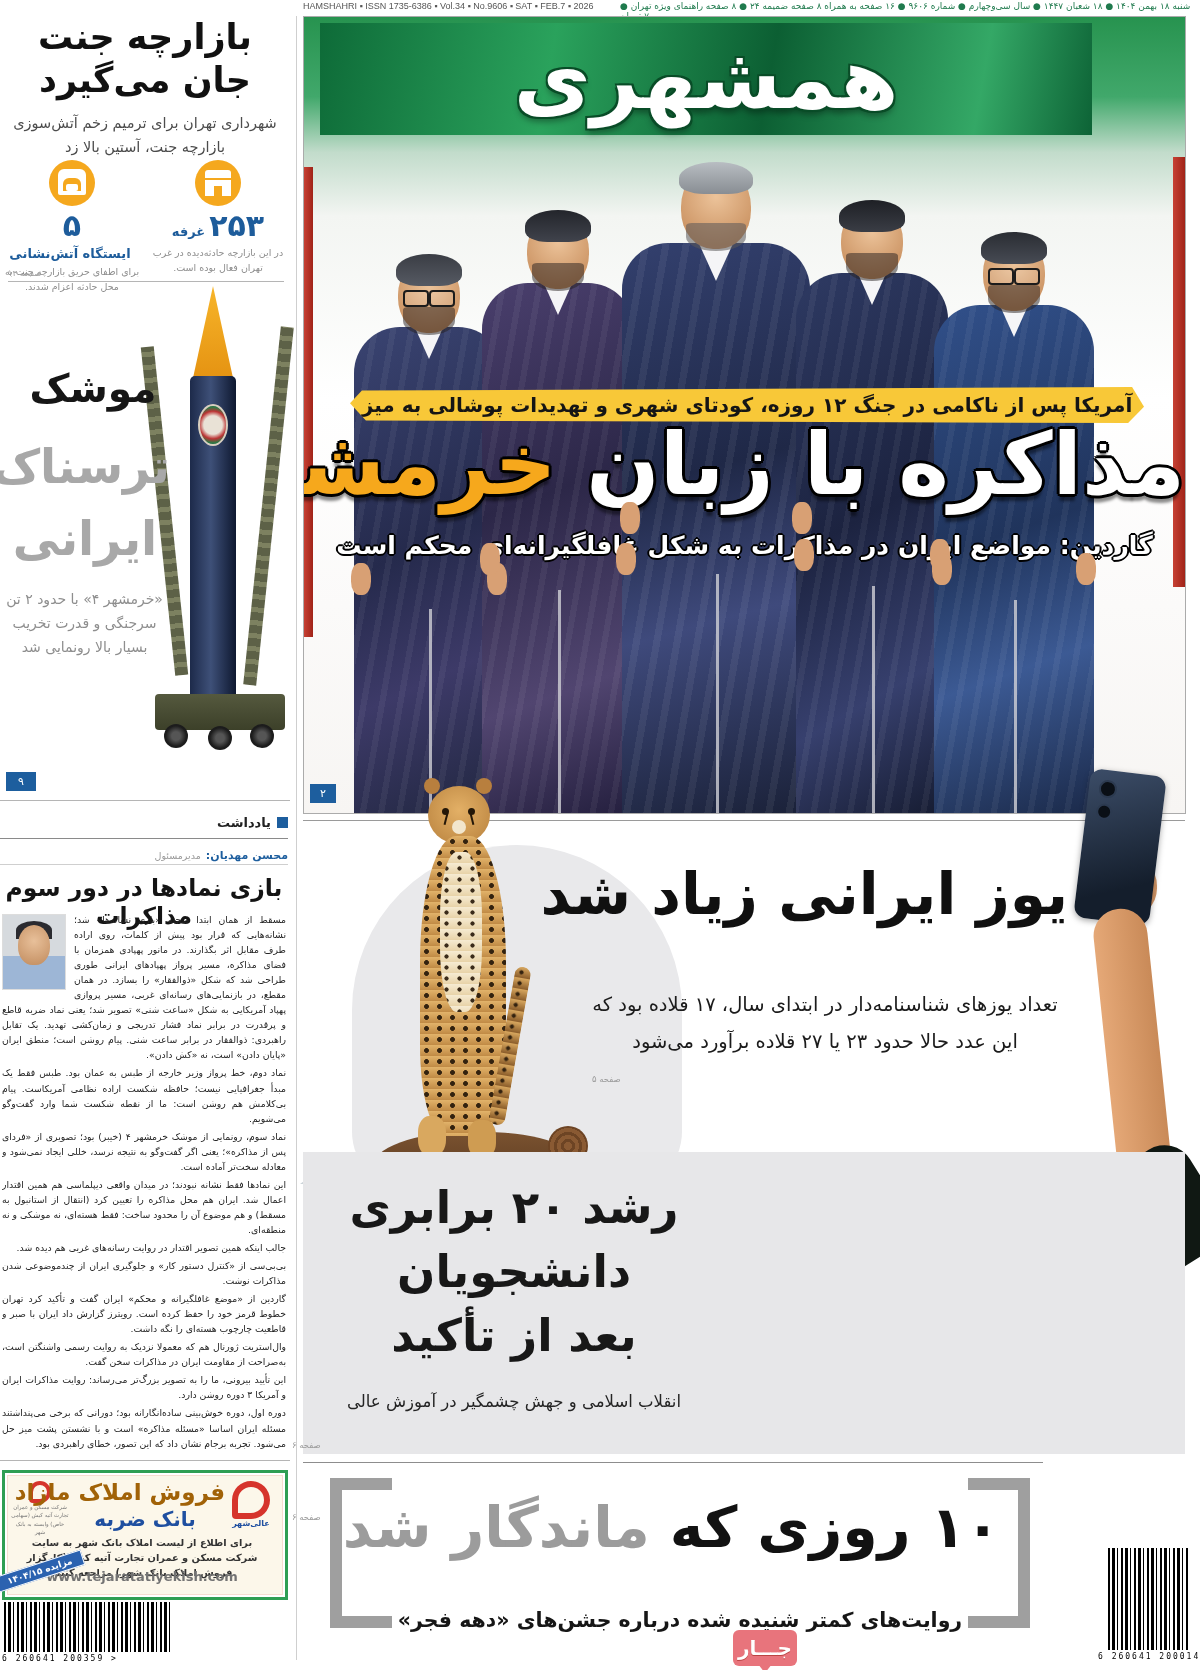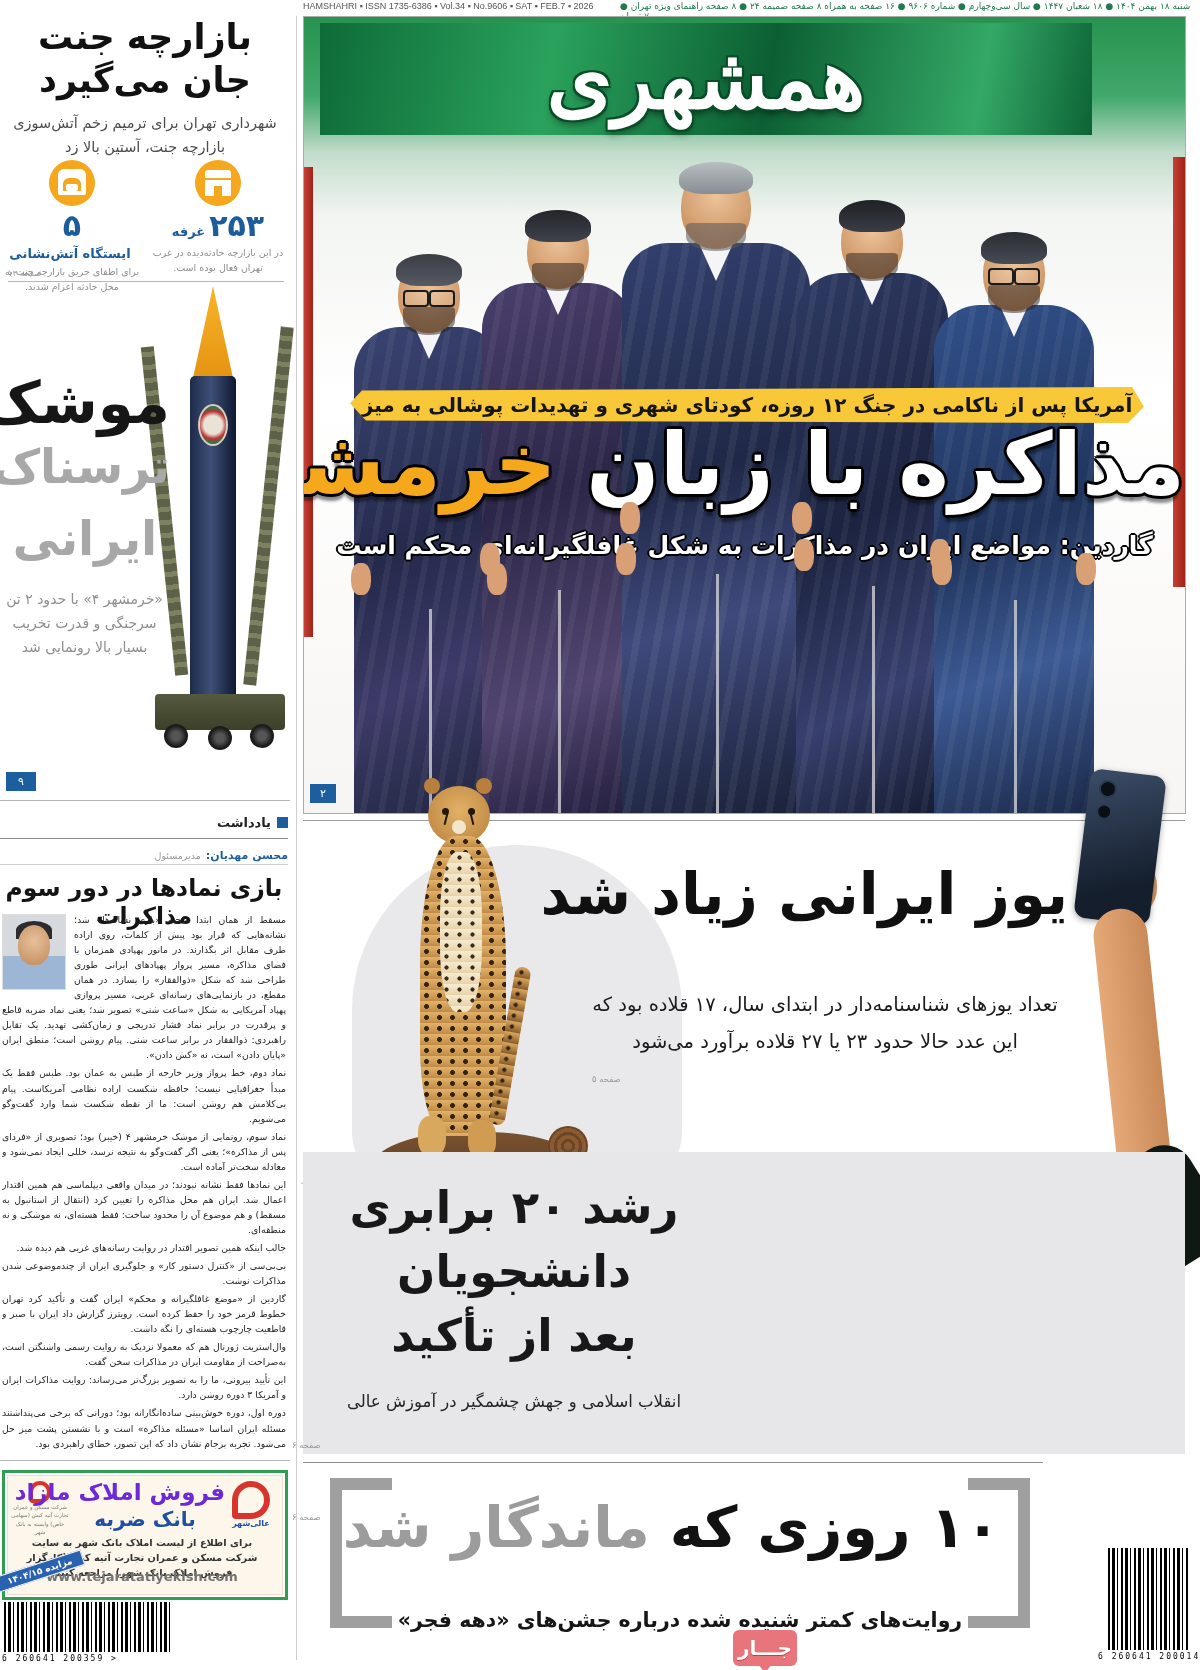--- a/index.html
+++ b/index.html
@@ -15,21 +15,21 @@
   .jh{font-size:35px;font-weight:bold;color:#111;text-align:center;line-height:1.22;}
   .jl{font-size:14.5px;color:#4c4c4c;text-align:center;line-height:1.65;}
   .stat{width:140px;text-align:center;}
   .stat .circ{width:46px;height:46px;border-radius:50%;background:#f5a81e;margin:0 auto;position:relative;}
   .stat .num{font-size:30px;font-weight:bold;color:#1d5c9b;display:inline-block;}
   .stat .lbl{font-size:13px;font-weight:bold;color:#1d5c9b;display:inline-block;margin-right:4px;}
   .stat .dsc{font-size:9.5px;color:#8d8d8d;line-height:1.6;margin-top:2px;}
   .ic-w{position:absolute;background:#fff;}
   .pgref{font-size:8.5px;color:#9a9a9a;}
   .pgbox{background:#1d5e9e;color:#fff;font-size:11px;text-align:center;line-height:19px;}
-  .mt1{font-size:58px;font-weight:bold;color:#161616;text-align:center;line-height:1.5;}
+  .mt1{font-size:39px;font-weight:bold;color:#161616;text-align:center;line-height:1.5;padding-left:8px;}
   .mt2{font-size:47px;font-weight:bold;color:#a8a8a8;text-align:center;line-height:1.5;}
   .mlede{font-size:14px;color:#8e8e8e;text-align:center;line-height:1.7;}
   
   .nose{width:40px;height:92px;background:linear-gradient(#f7b52a,#e59312);clip-path:polygon(50% 0,100% 100%,0 100%);}
   .mbody{width:46px;background:linear-gradient(90deg,#1d2a4a,#3e5078 45%,#0e1830);border-radius:5px 5px 3px 3px;}
   .memblem{width:26px;height:38px;border-radius:50%;background:radial-gradient(circle at 50% 50%,#e9e2d6 40%,#b33 60%,#2a7a45 78%,#133);border:2px solid #d8cfc0;}
   .mast{background:repeating-linear-gradient(0deg,#5d6147 0 8px,#7d8160 8px 13px);width:13px;}
   .mtruck{background:linear-gradient(#55593e,#3c4029);border-radius:4px;}
   .wheel{width:24px;height:24px;border-radius:50%;background:radial-gradient(circle,#555 25%,#1c1c1c 60%);}
   
@@ -41,21 +41,21 @@
   .notebody{font-size:9.3px;line-height:1.62;text-align:justify;color:#242424;overflow:hidden;}
   .notebody p{margin:0 0 3px 0;}
   .aphoto{width:62px;height:74px;float:left;margin:2px 8px 4px 0;background:linear-gradient(#d6dade 55%,#9db6d6 55%);position:relative;border:1px solid #ddd;}
   .aface{position:absolute;top:10px;left:15px;width:32px;height:40px;border-radius:50% 50% 45% 45%;background:radial-gradient(circle at 50% 40%,#e8c09a,#c08a5c);}
   .ahair{position:absolute;top:6px;left:13px;width:36px;height:18px;border-radius:50% 50% 0 0;background:#2b2b30;}
   
   .mainimg{background:
      linear-gradient(180deg,#27934f 0,#41a86b 10%,#c2dccb 17%,#f3f5f2 25%,#ffffff 48%,#f7f5f3 100%);
      border:1px solid #ababab;overflow:hidden;}
   .mastband{background:linear-gradient(100deg,#0e6b38 0%,#2aa25c 30%,#0c5f33 58%,#34a866 85%,#0d6336 100%);
-     display:flex;align-items:center;justify-content:center;font-family:Liberation Serif, serif;}
+     display:flex;align-items:center;justify-content:center;}
   .mastband .logo{font-size:84px;font-weight:bold;color:#fff;
      text-shadow:0 0 2px #0a4d28,2px 2px 0 #0a4d28,-2px 2px 0 #0a4d28,2px -2px 0 #0a4d28,-2px -2px 0 #0a4d28,0 5px 6px rgba(0,0,0,.35);}
   .redstrip{background:linear-gradient(90deg,#c74134,#a02318);}
   .man{position:absolute;bottom:0;}
   .head{position:absolute;top:0;left:50%;transform:translateX(-50%);width:62px;height:76px;
         border-radius:50% 50% 46% 46%;background:radial-gradient(circle at 50% 38%,#ecc39a,#c9905f 78%);z-index:2;}
   .hair{position:absolute;top:-3px;left:-2px;right:-2px;height:32px;border-radius:50% 50% 34% 34%;}
   .beard{position:absolute;bottom:-2px;left:5px;right:5px;height:28px;border-radius:10% 10% 50% 50%;background:rgba(38,32,32,.5);}
   .glasses{position:absolute;top:33px;left:5px;right:5px;height:14px;display:flex;justify-content:space-between;}
   .glasses i{display:block;width:22px;height:13px;border:2px solid #1c1c1c;border-radius:4px;background:rgba(255,255,255,.12);}
@@ -81,21 +81,21 @@
   .band{background:#e7e7e9;}
   .sth{font-size:45px;font-weight:bold;color:#181818;text-align:center;line-height:1.42;}
   .stl{font-size:16.5px;color:#242424;text-align:center;}
   .bracket{width:50px;height:126px;border:12px solid #9f9f9f;}
   .bl{border-right:none;} .br{border-left:none;}
   .h10{font-size:57px;font-weight:bold;text-align:center;white-space:nowrap;}
   .h10 .k{color:#121212;} .h10 .g{color:#9c9c9c;}
   .sub10{font-size:20.5px;color:#161616;text-align:center;font-weight:bold;}
   
   .ad{border:3px solid #2f9e53;background:#fcf7ea;box-shadow:inset 0 0 0 2px #fff,inset 0 0 0 3px #d6342c22;}
-  .adtitle{font-size:23px;font-weight:bold;color:#6d28d9;text-align:center;white-space:nowrap;}
+  .adtitle{font-size:23px;font-weight:bold;color:#a16207;text-align:center;white-space:nowrap;}
   .adbank{font-size:20px;font-weight:bold;color:#1f4fa0;text-align:center;}
   .adbody{font-size:9.8px;font-weight:bold;color:#333;text-align:center;line-height:1.55;}
   .adurl{font-size:13px;font-weight:bold;color:#737373;text-align:center;direction:ltr;}
   .ribbon{background:#2b62b0;color:#fff;font-size:9px;font-weight:bold;padding:2px 10px;border:1px solid #fff;
           transform:rotate(-18deg);white-space:nowrap;}
   .sl-mini{font-size:5.5px;color:#777;line-height:1.5;text-align:center;}
   .shahr-r{width:26px;height:26px;border:6px solid #d6342c;border-radius:50% 50% 50% 4px;}
   .bankshahr{font-size:8px;font-weight:bold;color:#1f4fa0;text-align:center;}
   
   .bars-h{background:repeating-linear-gradient(90deg,#000 0 2px,#fff 2px 4px,#000 4px 7px,#fff 7px 9px,#000 9px 10px,#fff 10px 13px);}

